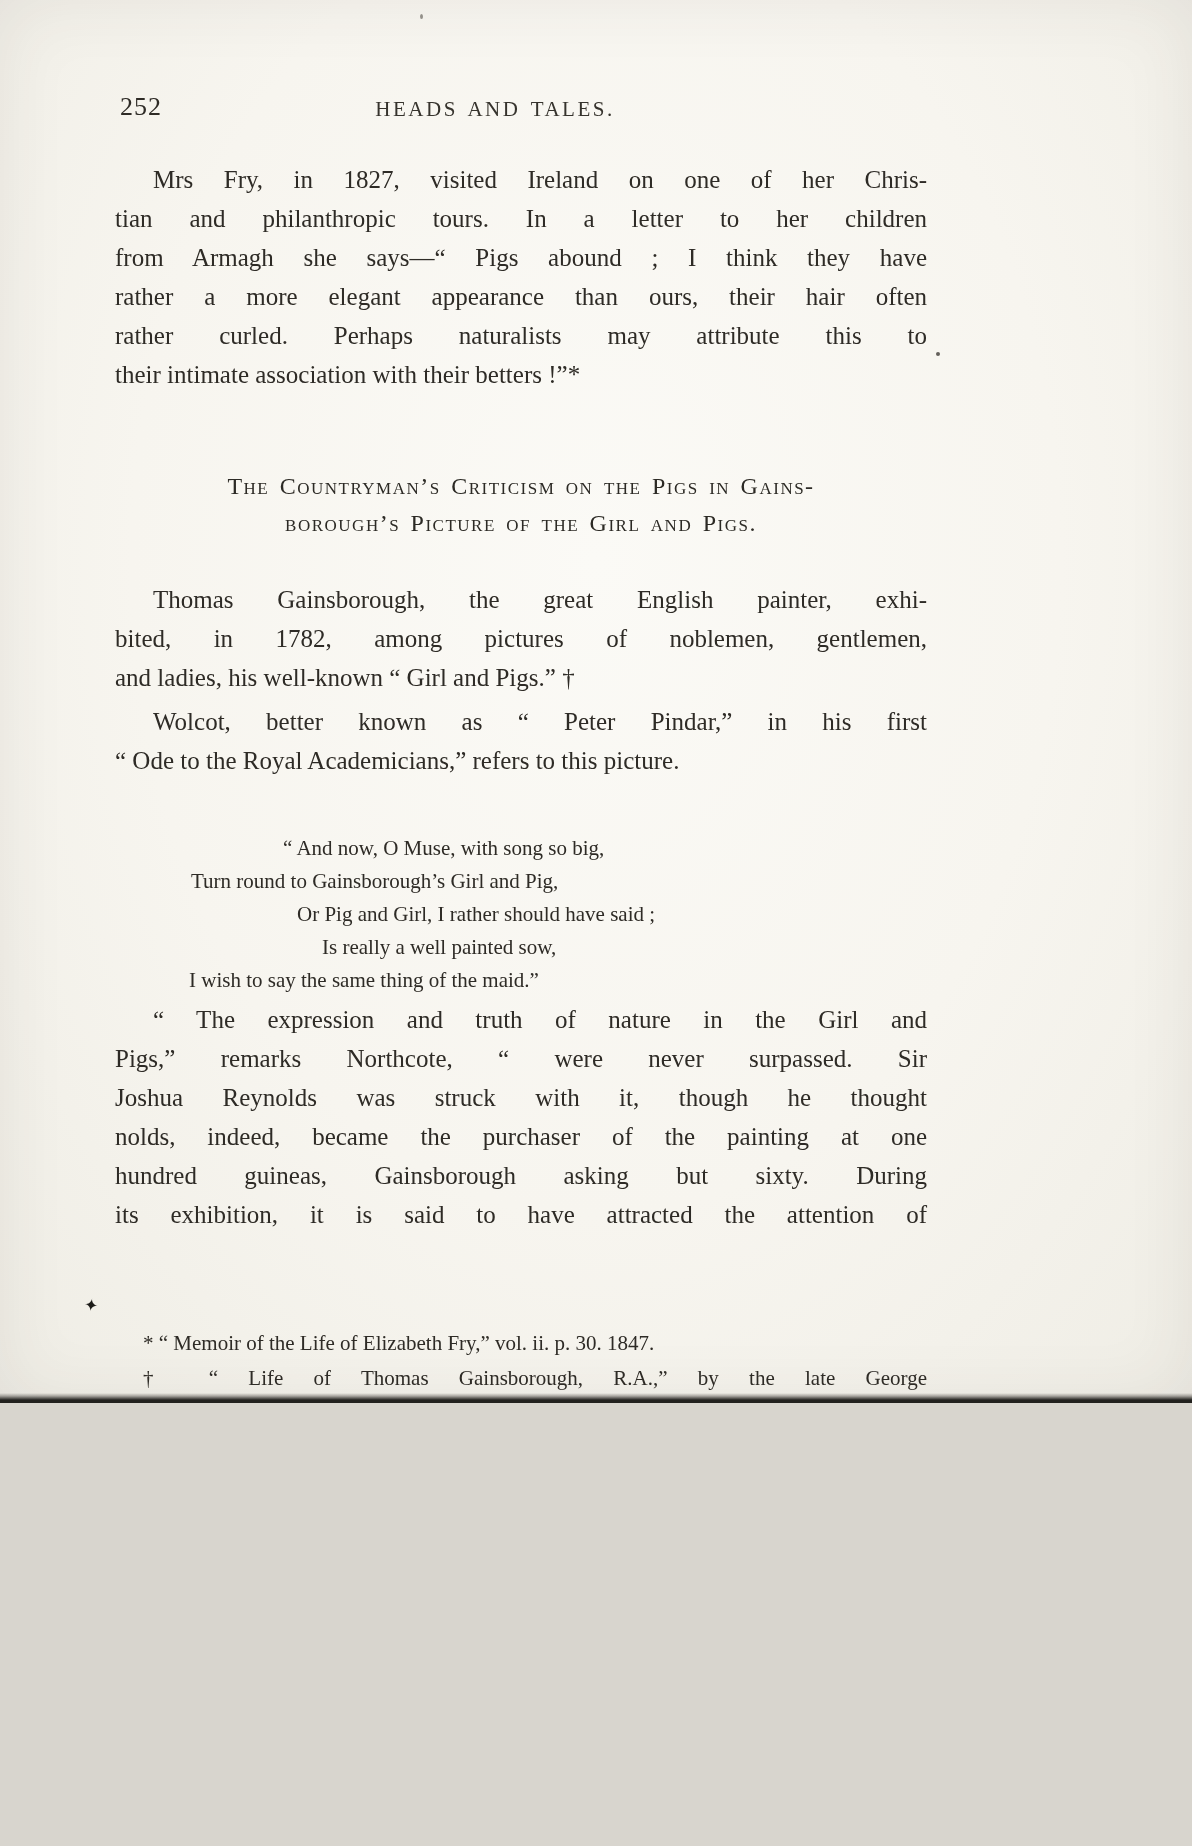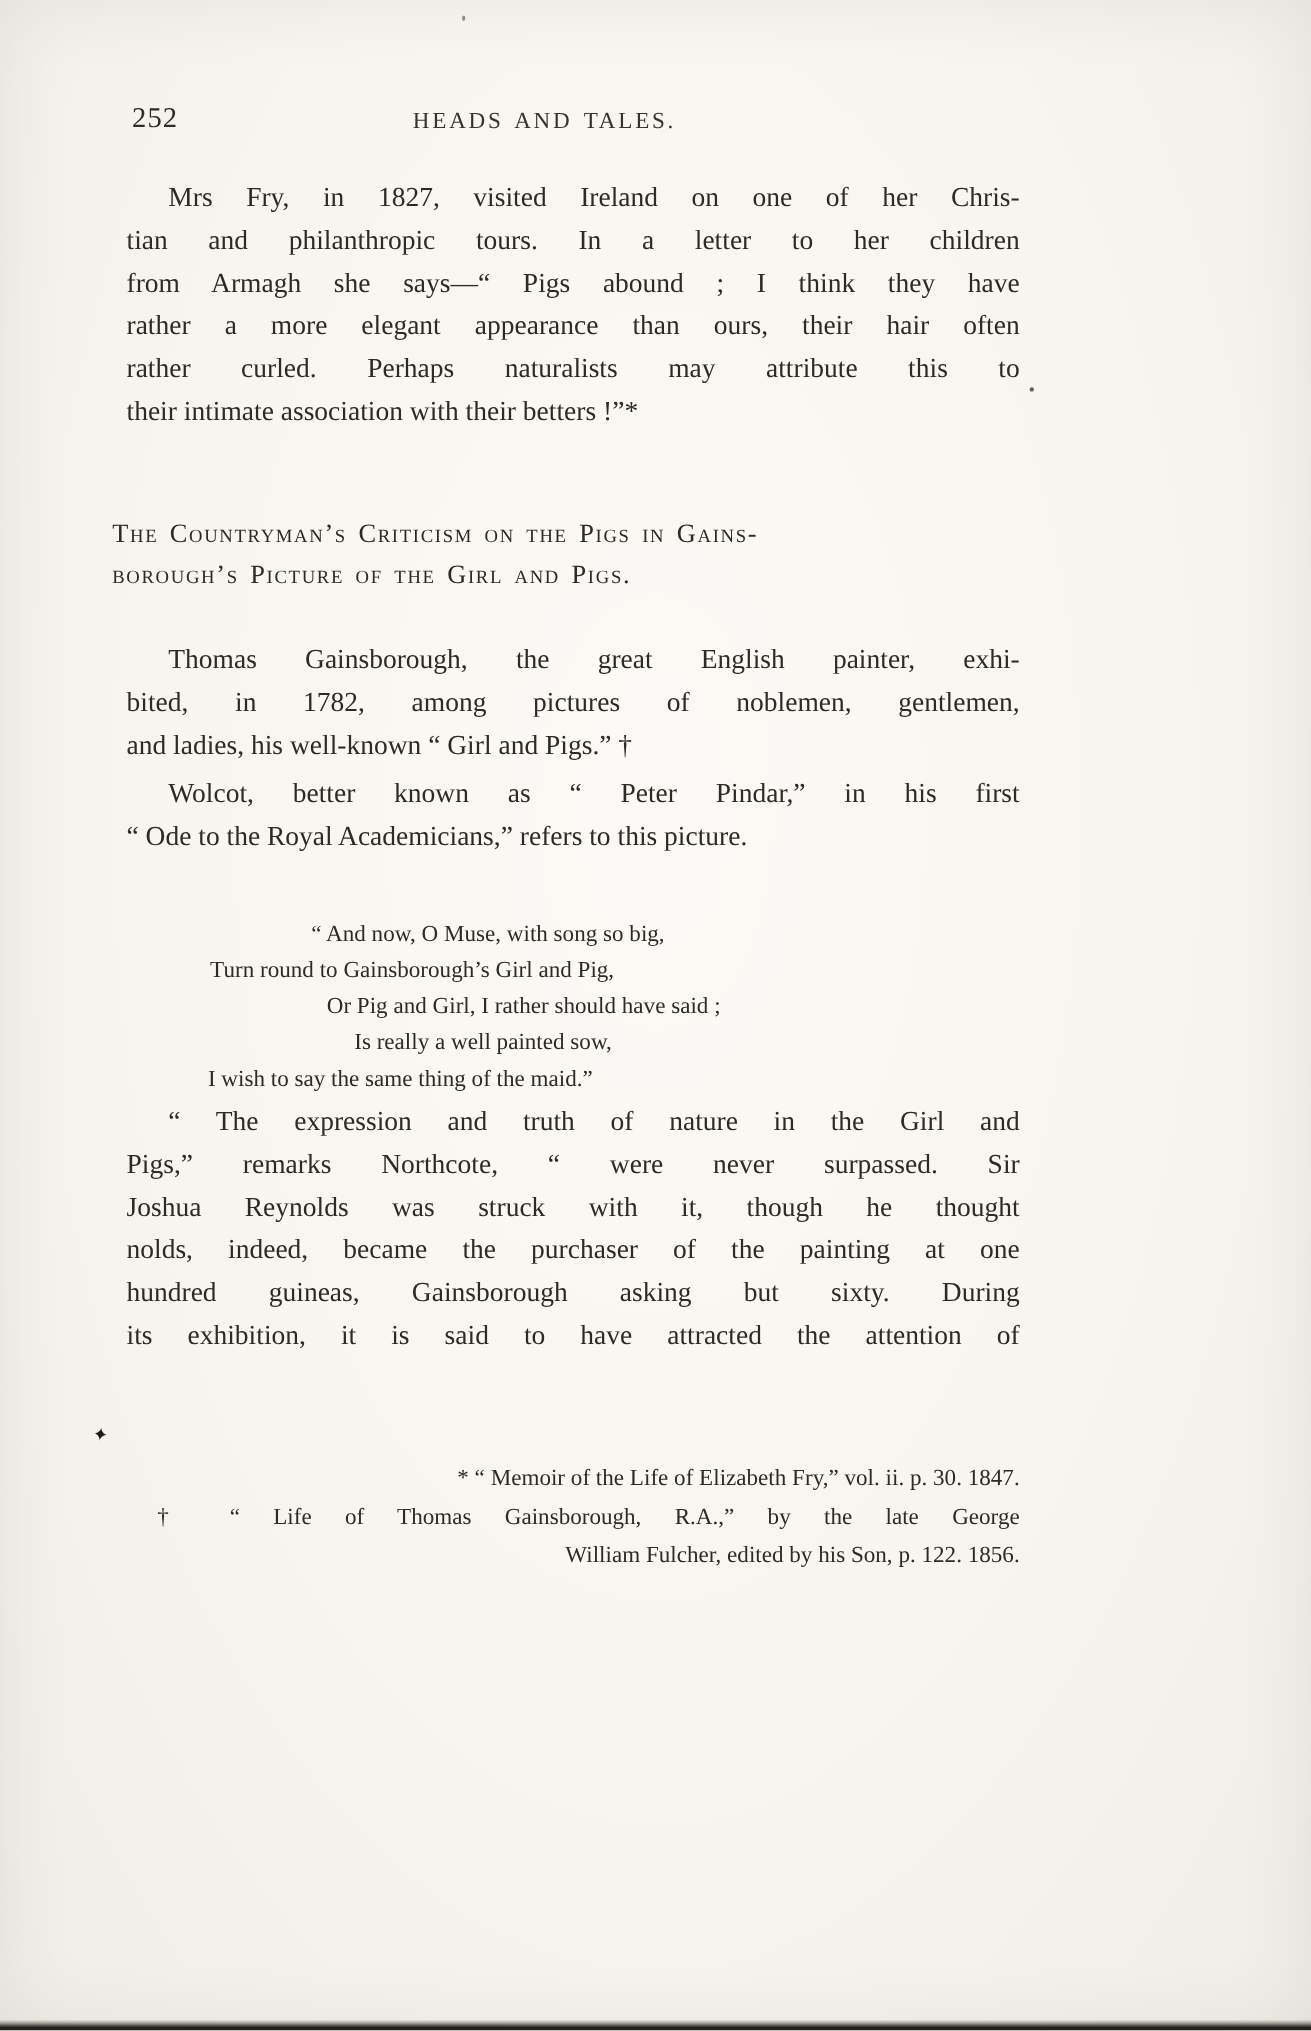--- a/index.html
+++ b/index.html
@@ -1,19 +1,19 @@
 <!DOCTYPE html>
 <html><head>
 <meta charset="utf-8">
 <style>
   html, body { margin: 0; padding: 0; background: #d8d5ce; }
   .sheet {
     position: relative;
     width: 1192px;
-    height: 1846px;
+    height: 1403px;
     overflow: hidden;
     background: radial-gradient(ellipse at 50% 40%, #fbfaf6 0%, #f7f5ef 55%, #efede5 100%);
     box-shadow: inset 0 0 70px rgba(60,55,45,0.08);
     font-family: "Liberation Serif", "DejaVu Serif", serif;
     color: #2e2b26;
   }
 
   
   .folio {
     position: absolute; left: 120px; top: 92px;
@@ -35,39 +35,39 @@
   .line.last { text-align-last: left; }
   .line.indent { text-indent: 38px; }
 
   .para1 { top: 160px; }
   .para2 { top: 580px; }
   .para3 { top: 702px; }
   .para4 { top: 1000px; }
 
   
   .section-heading {
-    position: absolute; left: 102px; top: 468px; width: 812px;
-    text-align: left; font-variant: small-caps;
+    position: absolute; left: 115px; top: 468px; width: 812px;
+    text-align: center; font-variant: small-caps;
     font-size: 24px; line-height: 37px;
     letter-spacing: 1.5px; word-spacing: 3px; color: #2c2a25;
   }
 
   
   .poem { position: absolute; left: 115px; top: 793px; width: 812px; }
   .poem-line { font-size: 21px; line-height: 33px; text-align: left; }
   .poem-line.p1 { margin-left: 168px; margin-top: 39px; }
   .poem-line.p2 { margin-left: 76px; }
   .poem-line.p3 { margin-left: 182px; }
   .poem-line.p4 { margin-left: 207px; }
   .poem-line.p5 { margin-left: 207px; }
   .poem-line.p6 { margin-left: 74px; }
 
   
   .footnotes { position: absolute; left: 115px; top: 1326px; width: 812px; }
-  .fn-line { font-size: 21px; line-height: 35px; text-align: right; }
+  .fn-line { font-size: 21px; line-height: 35px; text-align: left; }
   .fn-line.indent { text-indent: 28px; }
   .fn-line.justify { text-align: justify; text-align-last: justify; }
 
   
   .margin-mark {
     position: absolute; left: 84px; top: 1295px;
     font-size: 17px; color: #1c1b18; transform: rotate(8deg);
     font-family: "DejaVu Sans", sans-serif;
   }
   .stray-dot {

